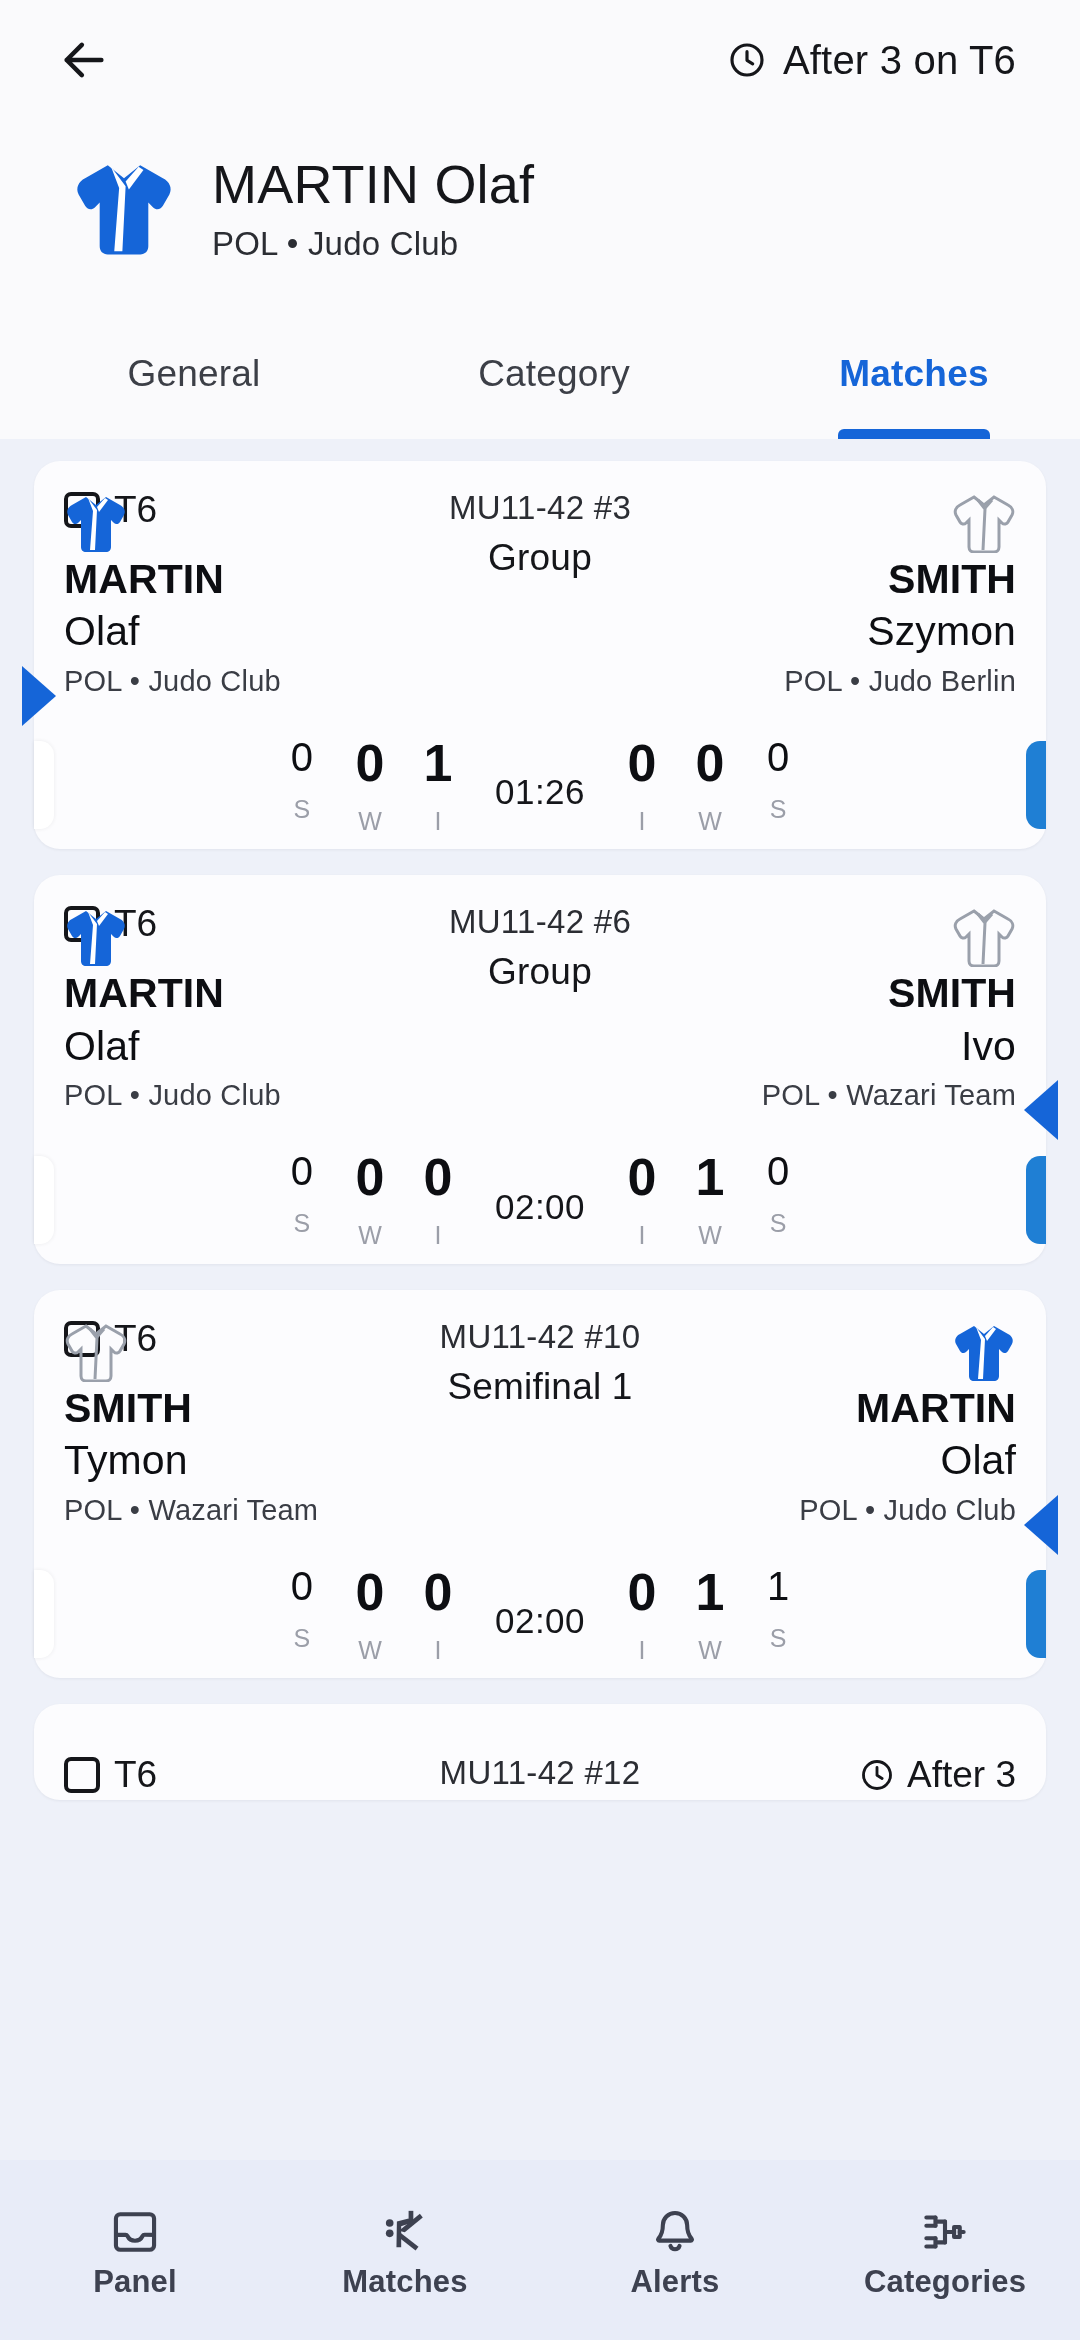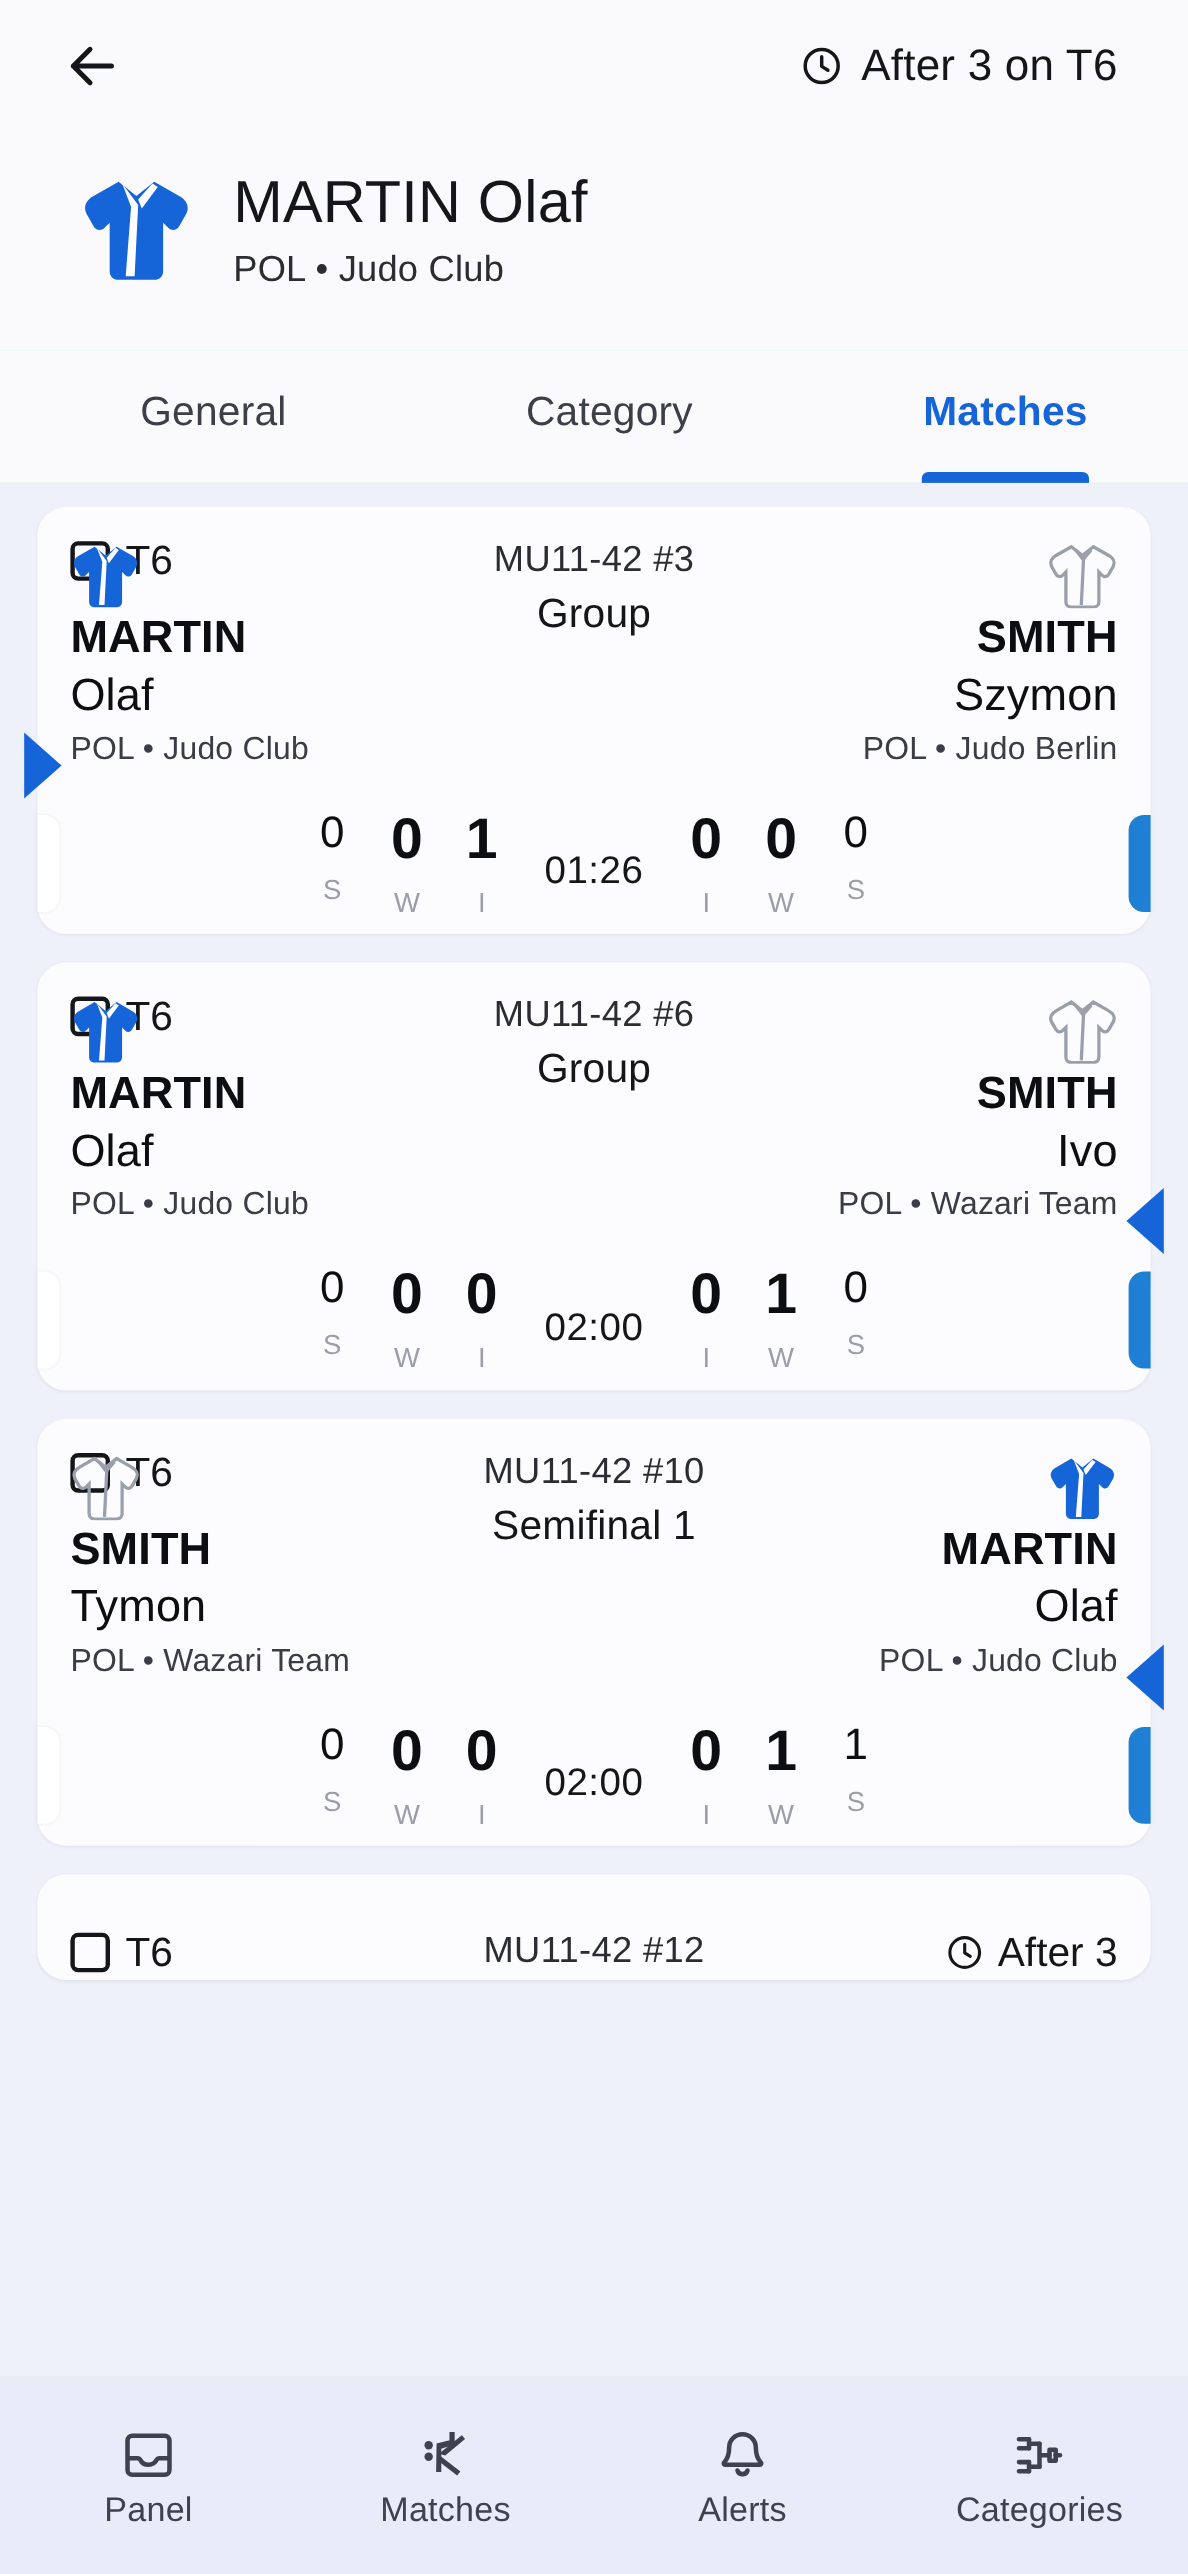--- a/index.html
+++ b/index.html
@@ -2,21 +2,21 @@
 <html><head>
 <meta charset="utf-8">
 <style>
   * { box-sizing: border-box; margin: 0; padding: 0; }
   html, body {
     width: 1080px; height: 2340px;
     font-family: "Liberation Sans", sans-serif;
     background: #fafafc;
     overflow: hidden;
   }
-  .screen { position: relative; width: 1080px; height: 2340px; background: #86efac; display: flex; flex-direction: column; }
+  .screen { position: relative; width: 1080px; height: 2340px; background: #be185d; display: flex; flex-direction: column; }
 
   
   .topbar { height: 120px; flex: none; display: flex; align-items: center; padding: 0 48px; background: #fafafc; }
   .back-btn { width: 72px; height: 72px; display: flex; align-items: center; justify-content: center; cursor: pointer; }
   .topbar-spacer { flex: 1; }
   .topbar-right { display: flex; align-items: center; gap: 16px; padding-right: 16px; }
   .topbar-right .lbl { font-size: 40px; color: #15161a; letter-spacing: .2px; }
 
   
   .athlete { flex: none; display: flex; align-items: center; gap: 36px; padding: 36px 48px 56px 72px; background: #fafafc; }
@@ -77,21 +77,21 @@
   .win-tri.left { left: -12px; border-top: 30px solid transparent; border-bottom: 30px solid transparent; border-left: 34px solid #1565d8; }
   .win-tri.right { right: -12px; border-top: 30px solid transparent; border-bottom: 30px solid transparent; border-right: 34px solid #1565d8; }
 
   
   .card.partial { height: 96px; overflow: hidden; }
   .card.partial .card-body { padding-top: 50px; }
   .after-tag { display: flex; align-items: center; gap: 12px; font-size: 37px; color: #15161a; }
 
   
   .bottomnav { flex: none; height: 180px; background: #e8ecf8; display: flex; align-items: center; }
-  .nav-item { flex: 1; display: flex; flex-direction: column; align-items: center; cursor: pointer; }
+  .nav-item { flex: 1; display: flex; flex-direction: column; align-items: center; cursor: pointer; font-weight: bold; }
   .nav-ico-wrap { width: 128px; height: 64px; border-radius: 32px; display: flex; align-items: center; justify-content: center; }
   .nav-item.active .nav-ico-wrap { background: #dbe1f5; }
   .nav-label { font-size: 31px; color: #3d4150; letter-spacing: .2px; }
   .nav-item.active .nav-label { color: #1b1f2e; }
 </style>
 </head>
 <body>
 
 <div class="screen">
 

